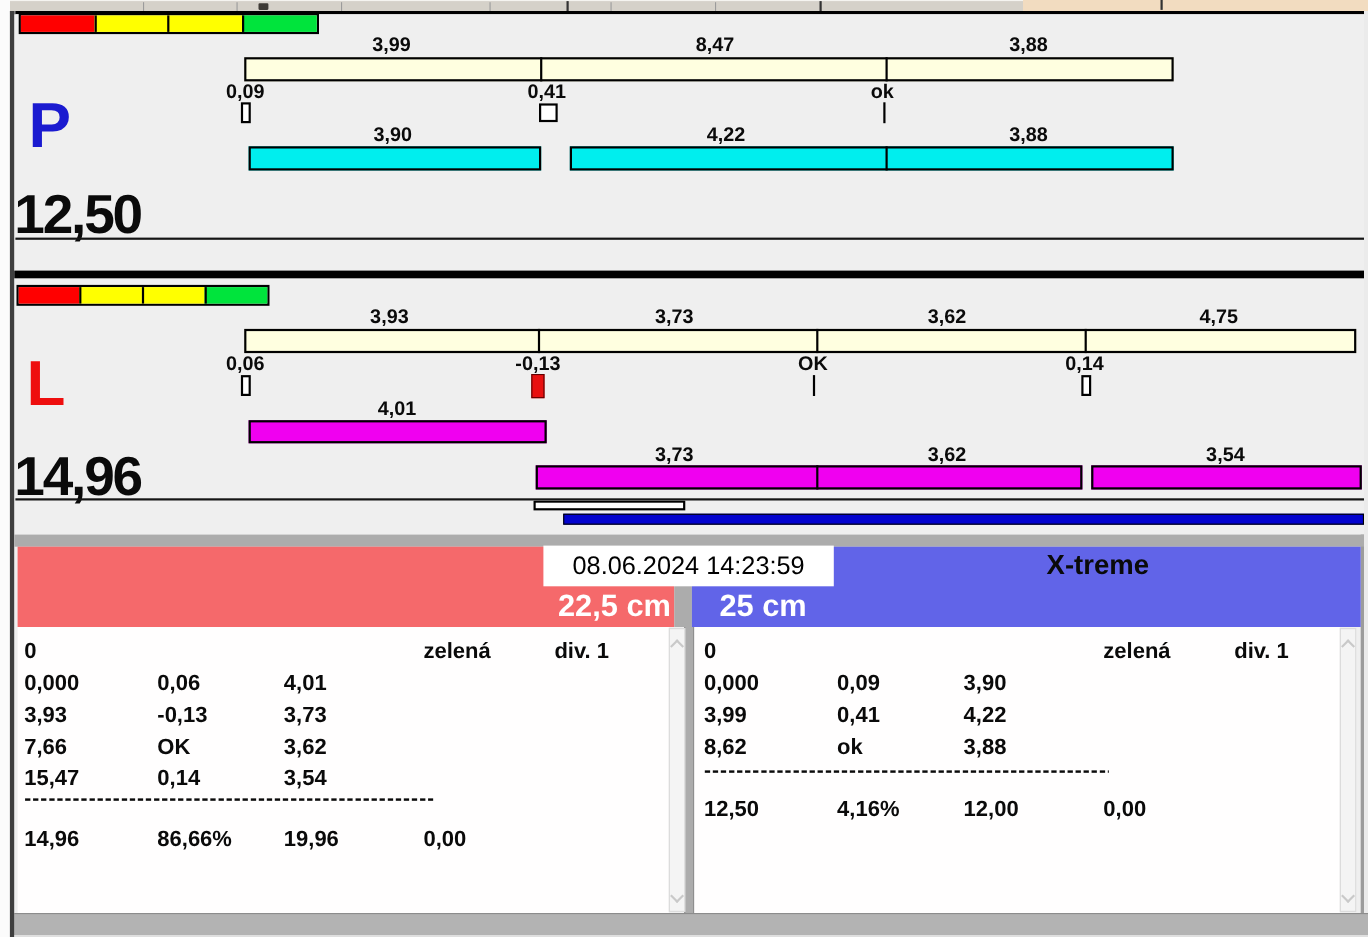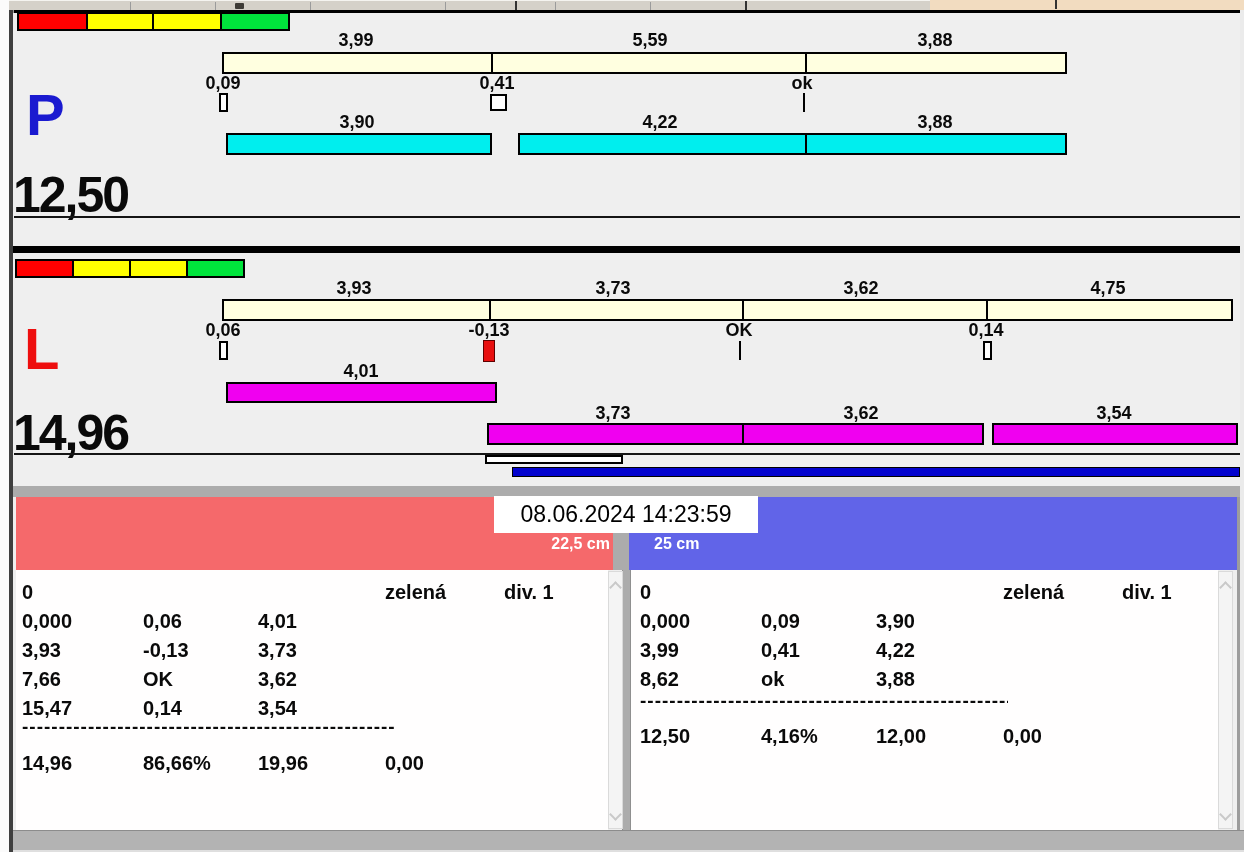--- a/index.html
+++ b/index.html
@@ -35,21 +35,21 @@
   .hline{position:absolute;height:2px;background:#151515;}
   .thickbar{position:absolute;left:13px;width:1227px;height:7px;background:#000;}
 
   .white-box{position:absolute;left:485px;top:455px;width:138px;height:9px;background:#FFF;border:2px solid #000;box-sizing:border-box;}
   .blue-bar{position:absolute;left:512px;top:467px;width:728px;height:10px;border:1px solid #000;box-sizing:border-box;}
 
   .gray-band{position:absolute;left:13px;top:486px;width:1227px;height:11px;background:#ACACAC;}
   .hdr{position:absolute;top:497px;height:73px;}
   .hdr-name{position:absolute;top:500px;text-align:center;font-weight:bold;font-size:25px;color:#0A0A0A;}
   .hdr-dogs{position:absolute;top:538px;text-align:center;font-weight:bold;font-size:19px;color:#FFF;}
-  .hdr-cm{position:absolute;top:535px;font-weight:bold;font-size:16px;color:#FFF;white-space:nowrap;}
+  .hdr-cm{position:absolute;top:535px;font-weight:bold;font-size:28px;color:#FFF;white-space:nowrap;}
   .datebox{position:absolute;left:494px;top:496px;width:264px;height:37px;background:#FFF;
            font-size:23px;color:#000;text-align:center;line-height:37px;white-space:nowrap;}
 
   .panel{position:absolute;top:570px;height:260px;background:#FFFEFE;}
   .panel-divider{position:absolute;left:622px;top:570px;width:9px;height:260px;background:#ACACAC;border-left:1px solid #8F8F8F;border-right:1px solid #8F8F8F;box-sizing:border-box;}
   .scrollbar{position:absolute;top:571px;width:15px;height:258px;background:#F4F4F4;border:1px solid #DADADA;box-sizing:border-box;}
   .chev-up{position:absolute;width:7px;height:7px;border-left:2px solid #C9C9C9;border-top:2px solid #C9C9C9;transform:rotate(45deg);}
   .chev-dn{position:absolute;width:7px;height:7px;border-right:2px solid #C9C9C9;border-bottom:2px solid #C9C9C9;transform:rotate(45deg);}
 
   .cell{position:absolute;font-weight:bold;font-size:20px;color:#0A0A0A;white-space:nowrap;line-height:1;}
@@ -85,21 +85,21 @@
   <div class="right-gray-col"></div>
 
   <div class="lights" style="left:17px;top:12px;width:273px;">
     <div style="flex: 70 1 0%; background-color: rgb(255, 0, 0);"></div>
     <div style="flex: 66 1 0%; background-color: rgb(255, 255, 0);"></div>
     <div style="flex: 69 1 0%; background-color: rgb(255, 255, 0);"></div>
     <div style="flex: 68 1 0%; background-color: rgb(0, 228, 60);"></div>
   </div>
 
   <div class="lbl" style="left:356px;top:31px">3,99</div>
-  <div class="lbl" style="left:650px;top:31px">5,59</div>
+  <div class="lbl" style="left:650px;top:31px">8,47</div>
   <div class="lbl" style="left:935px;top:31px">3,88</div>
 
   <div class="bar" style="left: 222px; top: 52px; width: 845px; background-color: rgb(255, 255, 224);">
     <div class="bar-div" style="left:267px"></div>
     <div class="bar-div" style="left:581px"></div>
   </div>
 
   <div class="lbl" style="left:223px;top:74px">0,09</div>
   <div class="lbl" style="left:497px;top:74px">0,41</div>
   <div class="lbl" style="left:802px;top:74px">ok</div>
@@ -172,20 +172,21 @@
 
   <div class="gray-band"></div>
 
   <div class="hdr" style="left: 16px; width: 597px; background-color: rgb(245, 105, 107);"></div>
   <div class="hdr" style="left:613px;width:16px;background:#ACACAC"></div>
   <div class="hdr" style="left: 629px; width: 608px; background-color: rgb(97, 100, 232);"></div>
 
   <div class="hdr-cm" style="left:430px;width:180px;text-align:right;">22,5 cm</div>
 
   <div class="hdr-cm" style="left:654px;">25 cm</div>
+  <div class="hdr-name" style="left:758px;width:480px;">X-treme</div>
 
   <div class="datebox">08.06.2024 14:23:59</div>
 
   <div class="panel" style="left:16px;width:592px;"></div>
   <div class="panel" style="left:631px;width:587px;"></div>
   <div class="panel-divider"></div>
 
   <div class="cell" style="left:22px;top:582px">0</div>
   <div class="cell" style="left:385px;top:582px">zelená</div>
   <div class="cell" style="left:504px;top:582px">div. 1</div>

